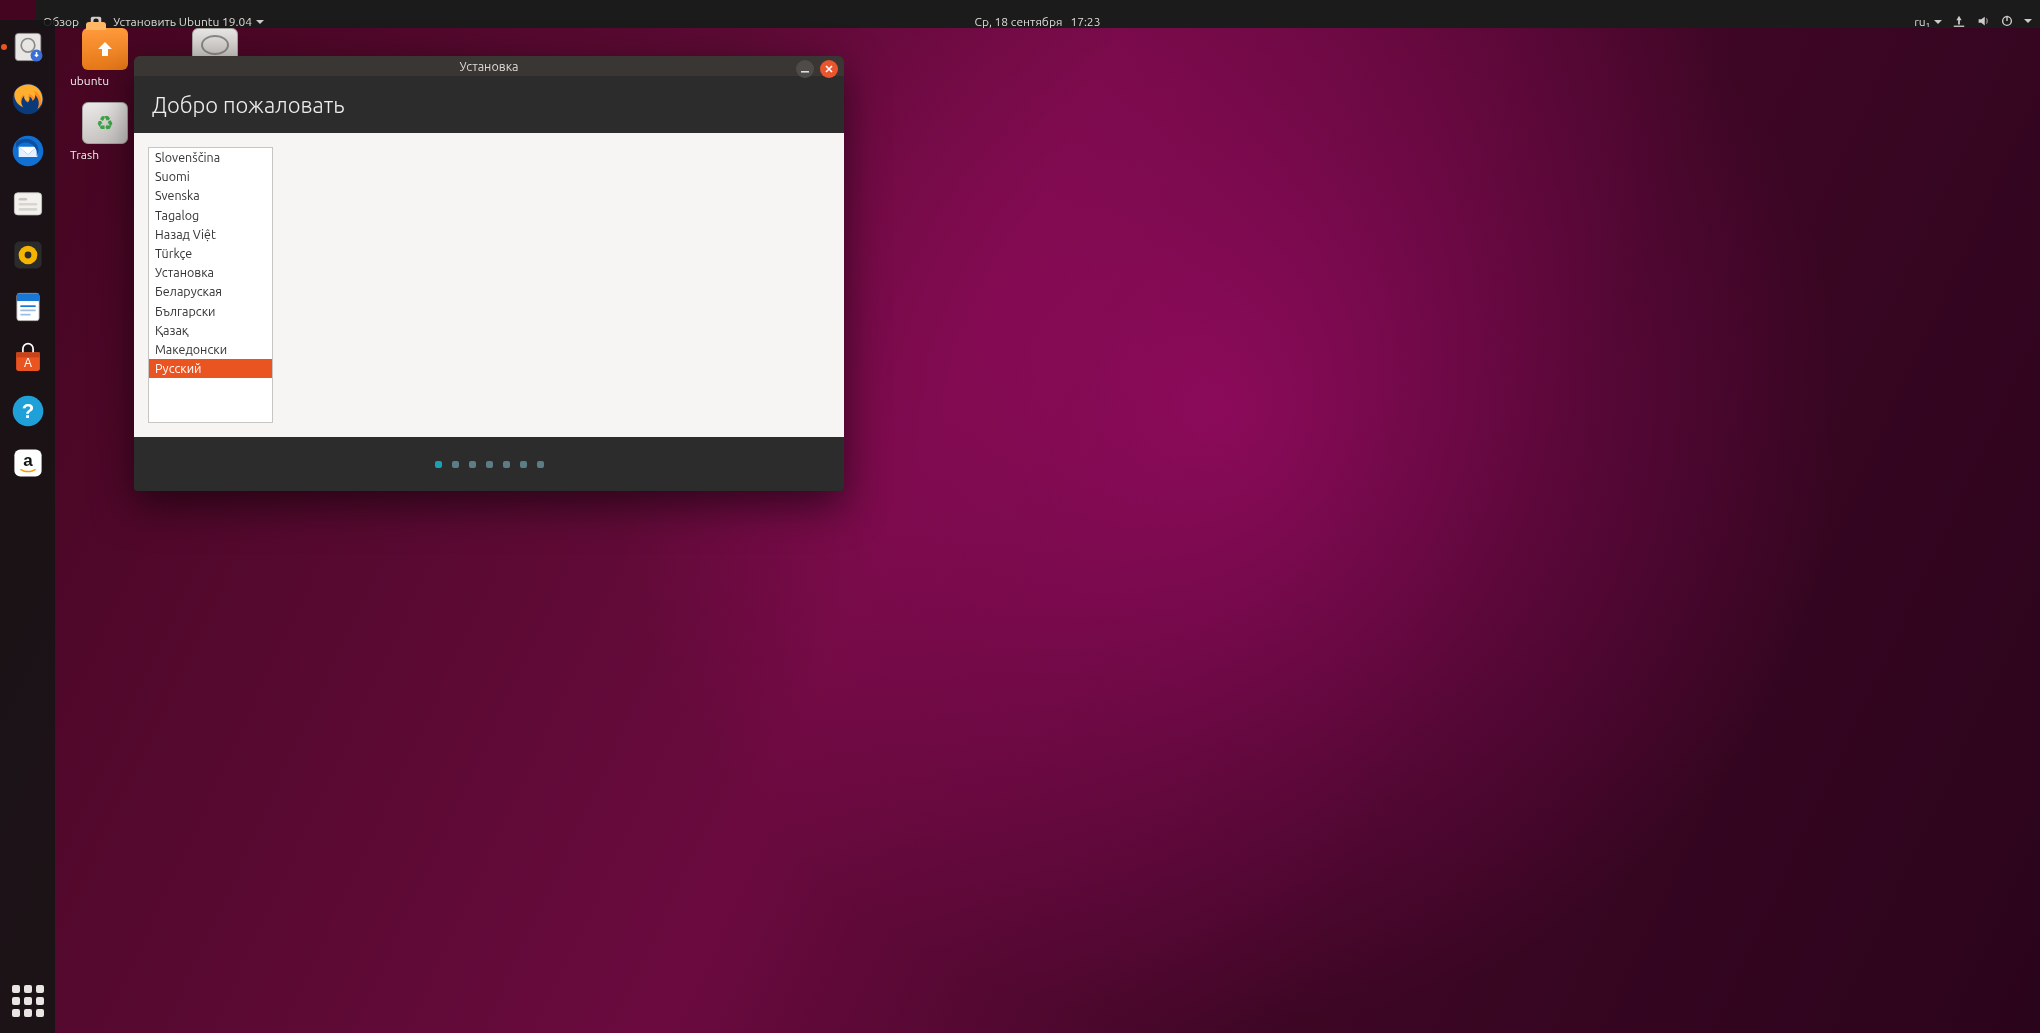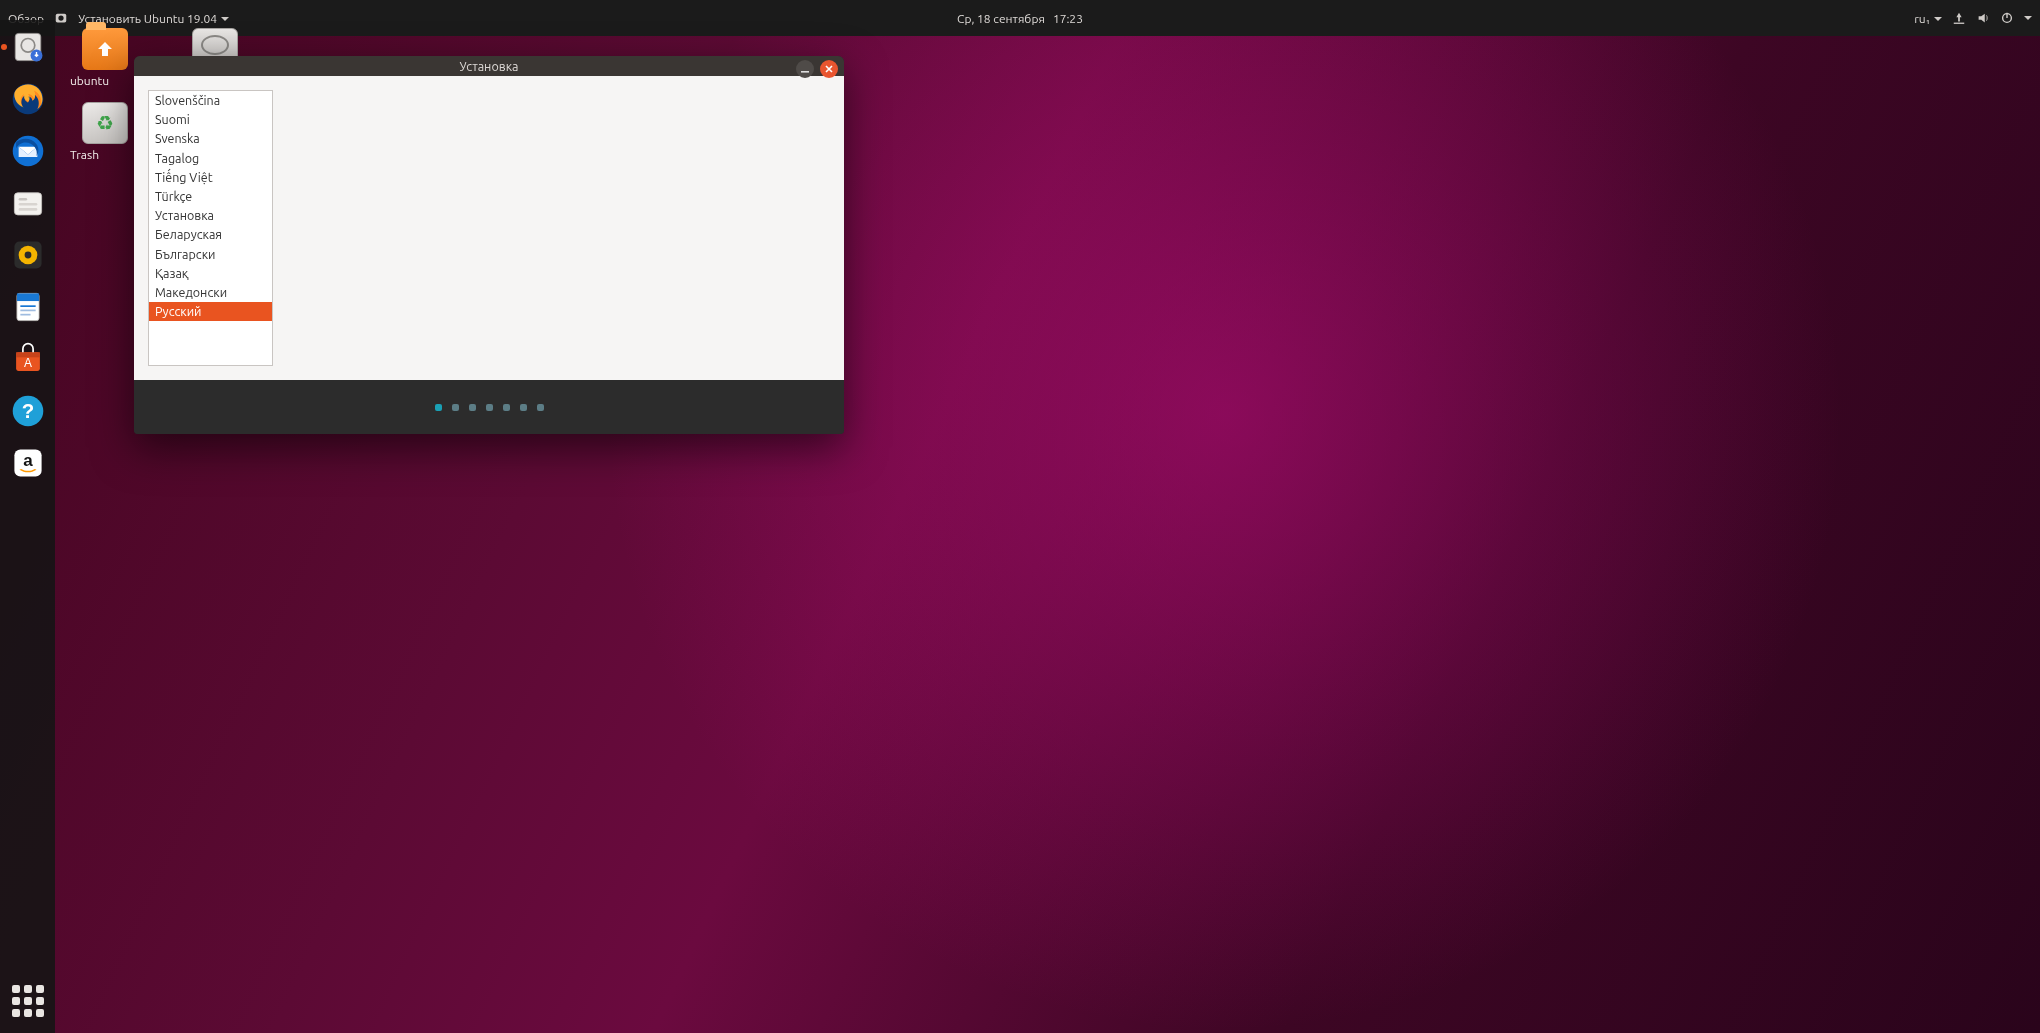--- a/index.html
+++ b/index.html
@@ -6,23 +6,24 @@
   html, body { width: 100%; height: 100%; font-family: Ubuntu, "Segoe UI", sans-serif; font-size: 13px; color: #dfdbd8; }
   body {
     background:
       radial-gradient(circle at 60% 40%, rgba(182,12,122,.55) 0%, rgba(80,5,60,.0) 45%),
       linear-gradient(115deg, #43051f 0%, #5c0a34 30%, #6b0a3f 45%, #3d0624 70%, #2a041b 100%);
     overflow: hidden;
   }
 
   
   .topbar {
-    position: absolute; inset: 0 0 auto 0; height: 36px;
-    background: #1b1b1b; display: flex; align-items: center; padding: 0 8px;
+    position: absolute; inset: 0 0 auto 0; height: 28px;
+    background: #1b1b1b; display: flex; align-items: flex-end; padding: 0 8px;
     font-size: 12px;
+    margin-left: 35px;
   }
   .topbar .left { display: flex; align-items: center; gap: 10px; }
   .topbar .center { position: absolute; left: 50%; transform: translateX(-50%); display:flex; gap:8px;}
   .topbar .right { margin-left: auto; display: flex; align-items: center; gap: 10px; }
   .topbar .drop::after { content:""; display:inline-block; margin-left:4px; border:4px solid transparent; border-top-color:#cfcbc8; transform:translateY(2px);}
   .tri-down { width:0;height:0;border:4px solid transparent;border-top-color:#cfcbc8; display:inline-block; transform:translateY(2px);}
   .tb-icon { width:14px; height:14px; display:inline-flex; align-items:center; justify-content:center; }
 
   
   .dock {
@@ -262,28 +263,31 @@
           </svg>
       </div>
       <div class="ctl close">
         <svg width="10" height="10" viewBox="0 0 10 10">
             <path d="M2 2l6 6M8 2l-6 6" stroke="#fff" stroke-width="1.6"></path>
           </svg>
       </div>
     </div>
   </div>
 
+  <div class="header-strip">
+    <h1>Добро пожаловать</h1>
+  </div>
 
   <div class="content">
     <div class="lang-list" id="lang-list">
         <div>Slovenščina</div>
         <div>Suomi</div>
         <div>Svenska</div>
         <div>Tagalog</div>
-        <div>Tiếng Việt</div>
+        <div>Назад Việt</div>
         <div>Türkçe</div>
         <div>Установка</div>
         <div>Беларуская</div>
         <div>Български</div>
         <div>Қазақ</div>
         <div>Македонски</div>
         <div class="selected">Русский</div>
       </div>
   </div>
 

